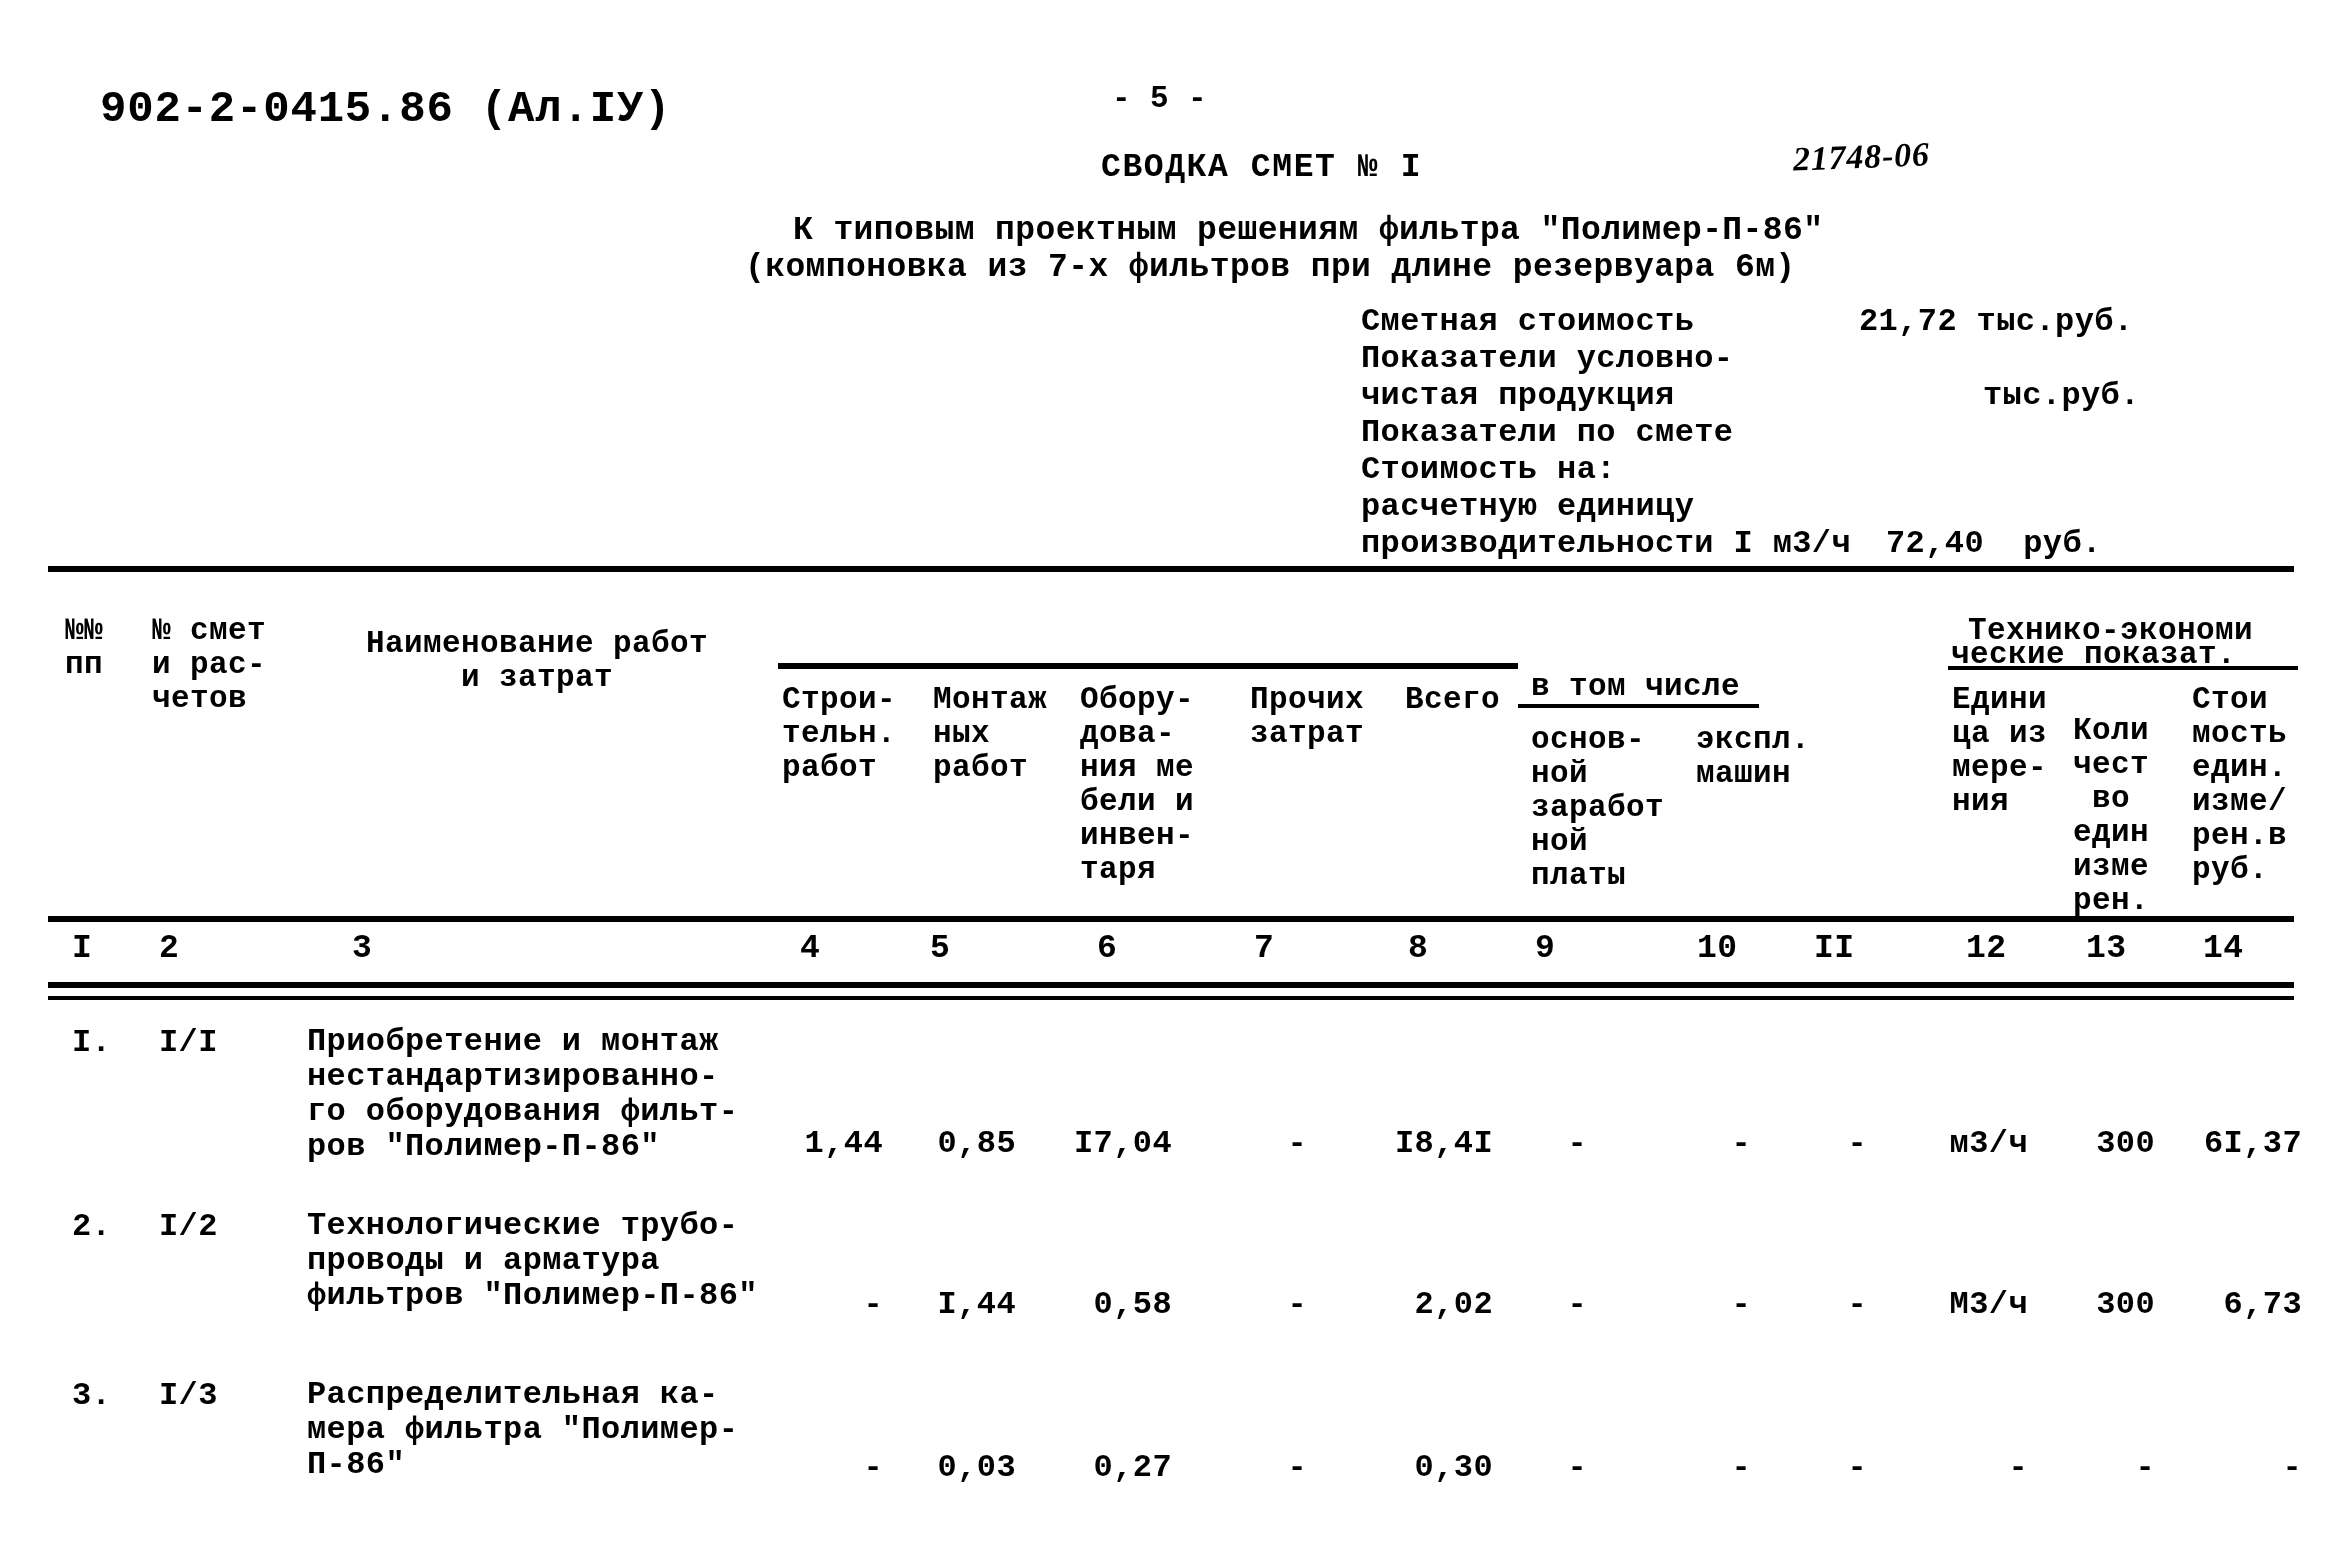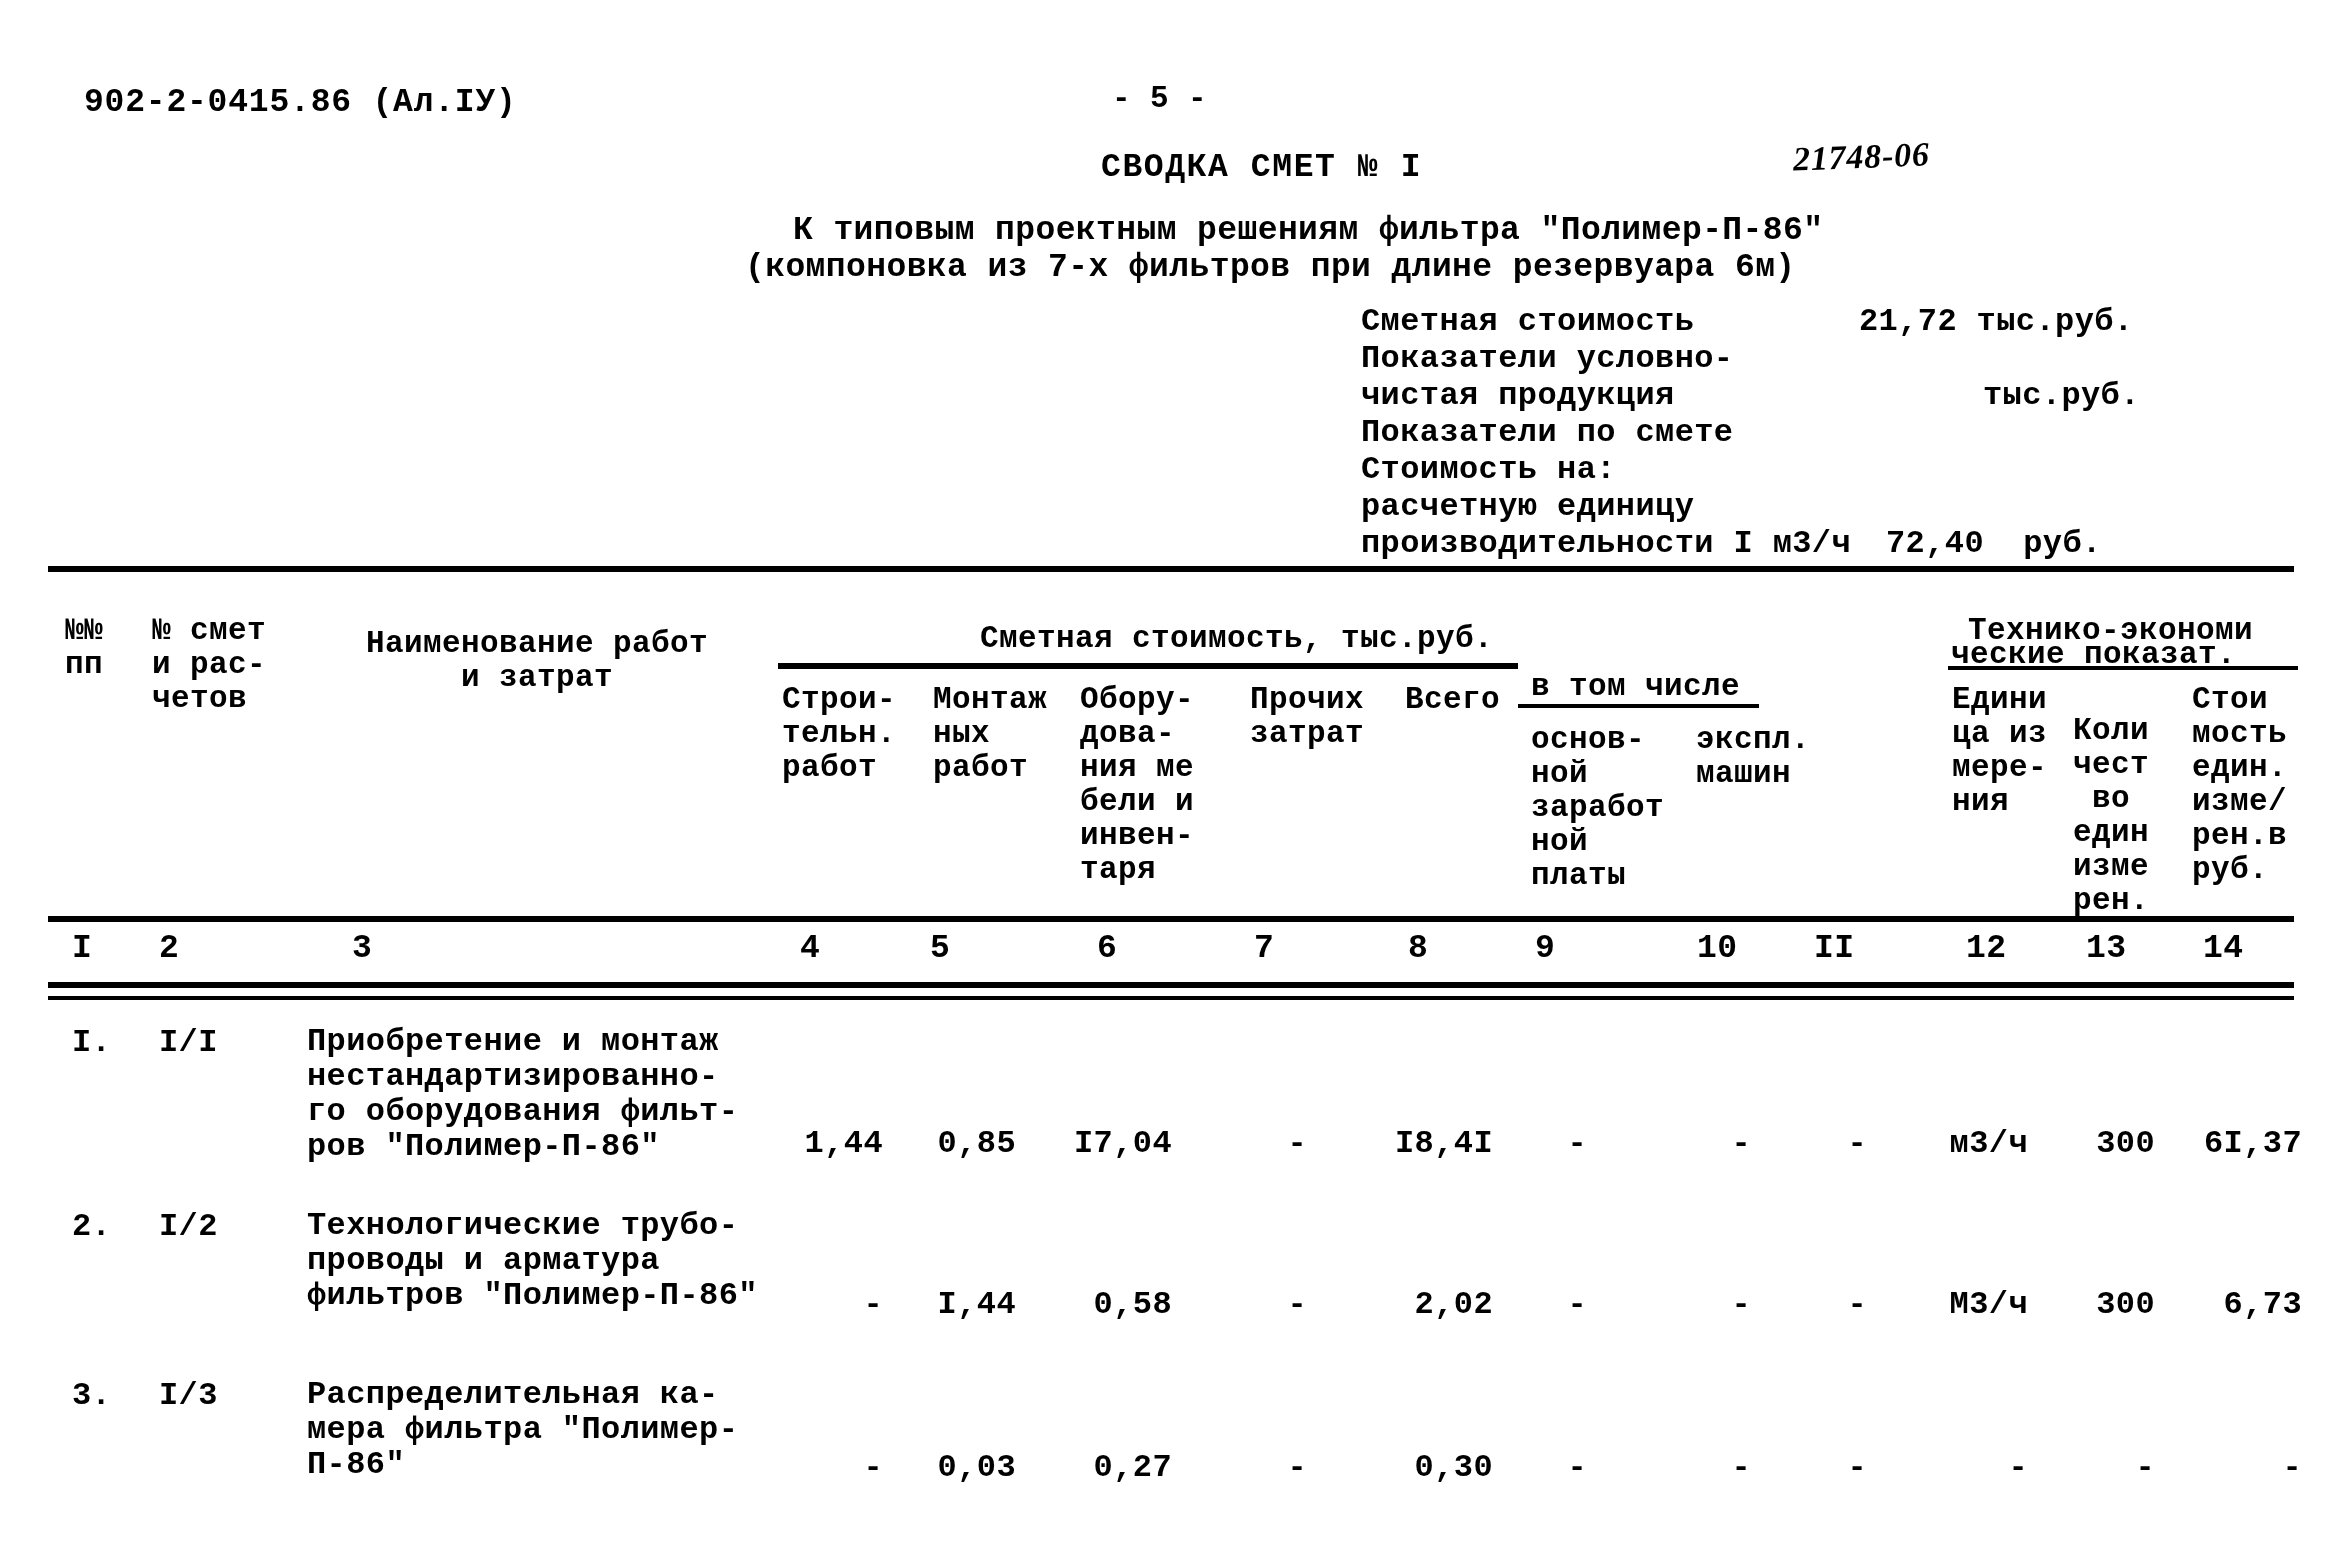--- a/index.html
+++ b/index.html
@@ -23,22 +23,22 @@
   
   .mono {
     font-family: "Liberation Mono", "DejaVu Sans Mono", monospace;
     font-weight: bold;
     letter-spacing: 0.4px;
   }
   .abs { position: absolute; white-space: pre; }
 
   
   #doc-code {
-    left: 84px;  top: 84px;
-    font-size: 33px;
+    left: 100px;  top: 84px;
+    font-size: 44px;
     letter-spacing: 0.8px;
     font-family: Liberation Mono, monospace;
   }
   #page-number {
     left: 1112px; top: 81px;
     font-size: 31px;
   }
   #report-title {
     left: 1101px; top: 149px;
     font-size: 33px;
@@ -177,21 +177,20 @@
   <div class="th mono" style="left:65px;  top:614px;">№№
 пп</div>
 
   <div class="th mono" style="left:152px; top:614px;">№ смет
 и рас-
 четов</div>
 
   <div class="th mono" style="left:366px; top:627px; text-align:center;">Наименование работ
 и затрат</div>
 
-  <div class="th mono" style="left:980px; top:622px;">Сметная стоимость, тыс.руб.</div>
 
   <div class="th mono" style="left:782px; top:683px;">Строи-
 тельн.
 работ</div>
 
   <div class="th mono" style="left:933px; top:683px;">Монтаж
 ных
 работ</div>
 
   <div class="th mono" style="left:1080px; top:683px;">Обору-

